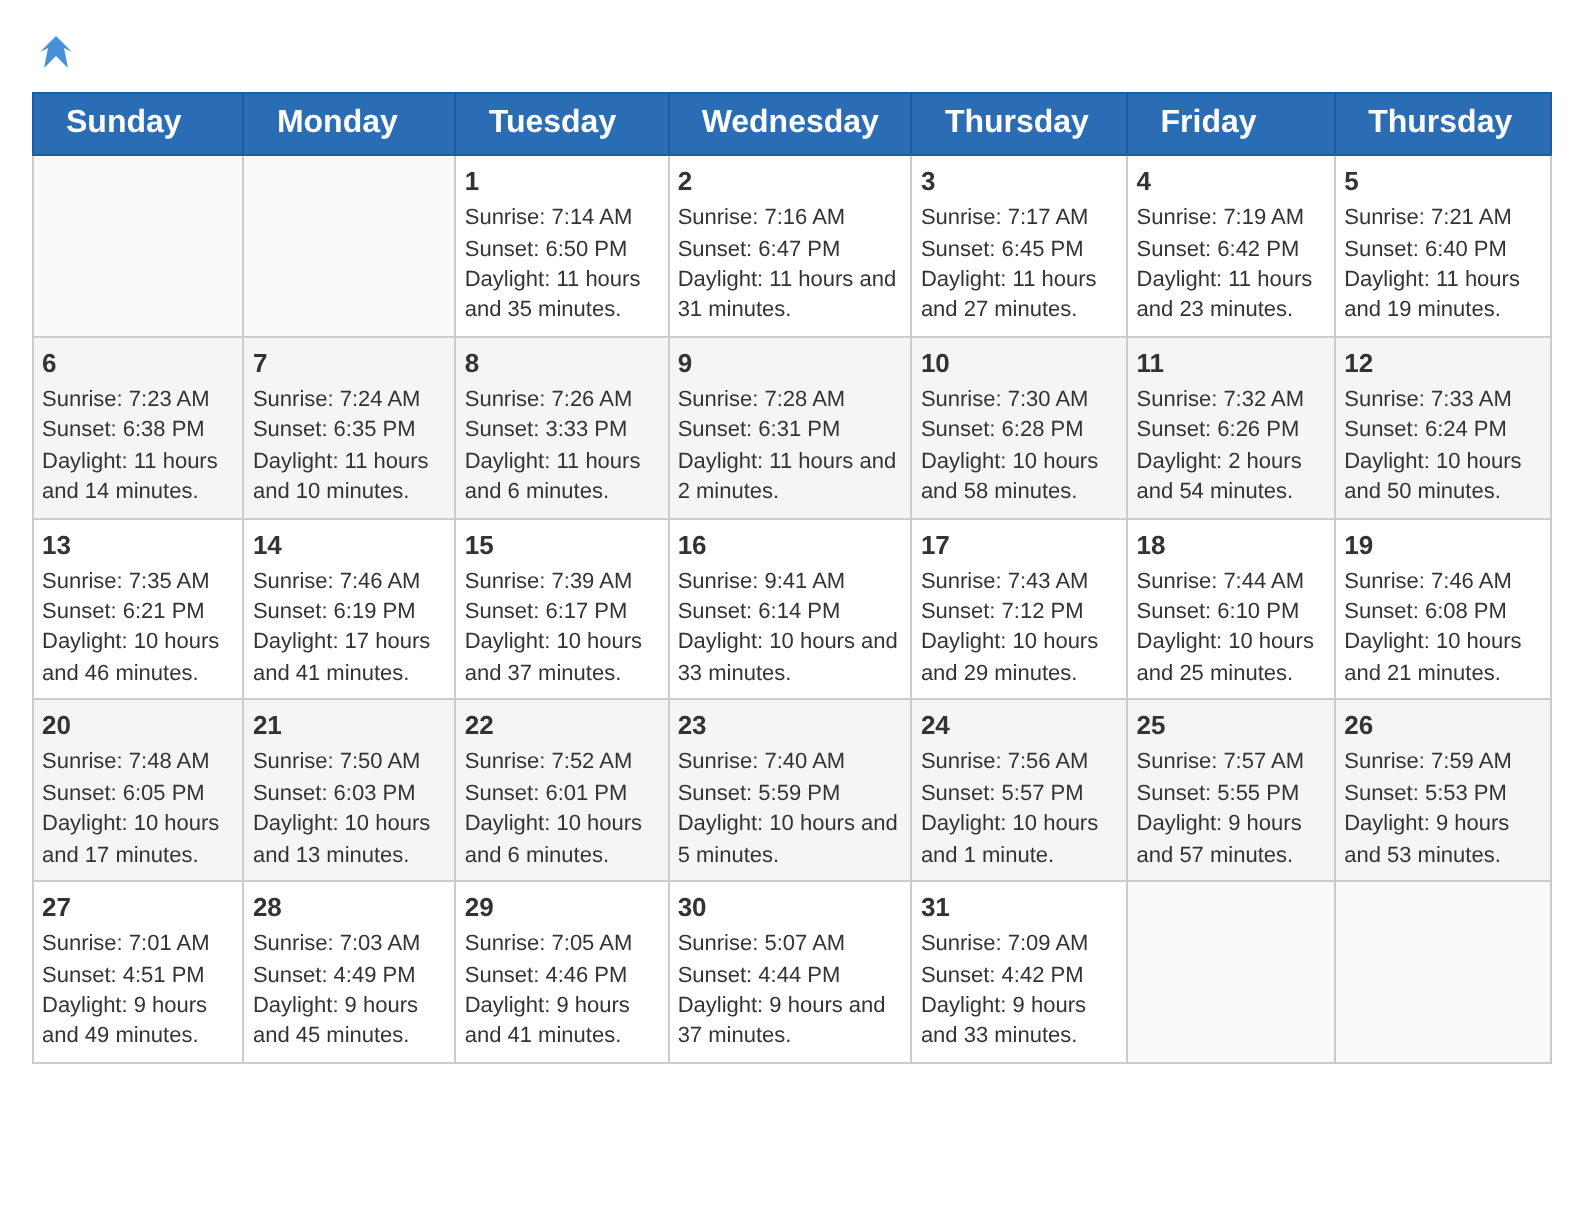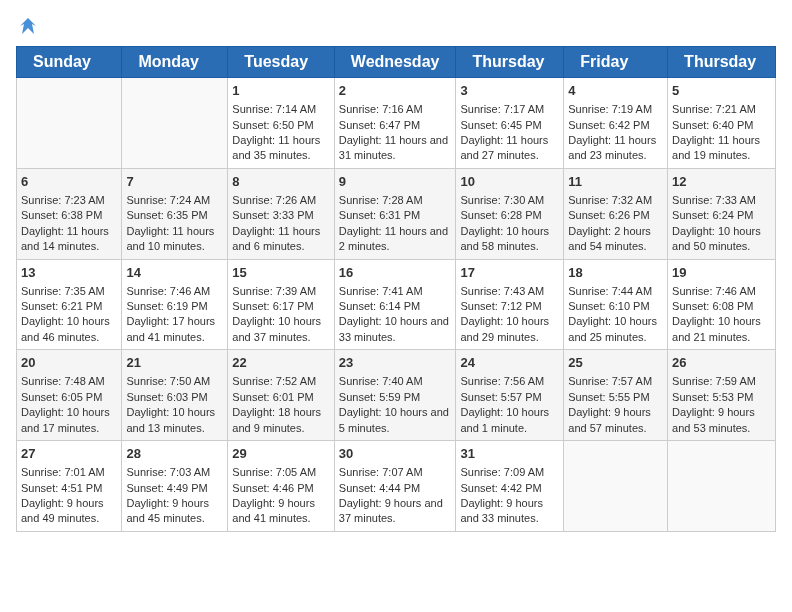--- a/index.html
+++ b/index.html
@@ -200,21 +200,21 @@
           <div>Daylight: 17 hours and 41 minutes.</div>
         </td>
         <td>
           <span class="day-num">15</span>
           <div>Sunrise: 7:39 AM</div>
           <div>Sunset: 6:17 PM</div>
           <div>Daylight: 10 hours and 37 minutes.</div>
         </td>
         <td>
           <span class="day-num">16</span>
-          <div>Sunrise: 7:41 AM</div>
+          <div>Sunrise: 9:41 AM</div>
           <div>Sunset: 6:14 PM</div>
           <div>Daylight: 10 hours and 33 minutes.</div>
         </td>
         <td>
           <span class="day-num">17</span>
           <div>Sunrise: 7:43 AM</div>
           <div>Sunset: 7:12 PM</div>
           <div>Daylight: 10 hours and 29 minutes.</div>
         </td>
         <td>
@@ -240,21 +240,21 @@
         <td>
           <span class="day-num">21</span>
           <div>Sunrise: 7:50 AM</div>
           <div>Sunset: 6:03 PM</div>
           <div>Daylight: 10 hours and 13 minutes.</div>
         </td>
         <td>
           <span class="day-num">22</span>
           <div>Sunrise: 7:52 AM</div>
           <div>Sunset: 6:01 PM</div>
-          <div>Daylight: 18 hours and 9 minutes.</div>
+          <div>Daylight: 10 hours and 6 minutes.</div>
         </td>
         <td>
           <span class="day-num">23</span>
           <div>Sunrise: 7:40 AM</div>
           <div>Sunset: 5:59 PM</div>
           <div>Daylight: 10 hours and 5 minutes.</div>
         </td>
         <td>
           <span class="day-num">24</span>
           <div>Sunrise: 7:56 AM</div>
@@ -288,21 +288,21 @@
           <div>Daylight: 9 hours and 45 minutes.</div>
         </td>
         <td>
           <span class="day-num">29</span>
           <div>Sunrise: 7:05 AM</div>
           <div>Sunset: 4:46 PM</div>
           <div>Daylight: 9 hours and 41 minutes.</div>
         </td>
         <td>
           <span class="day-num">30</span>
-          <div>Sunrise: 7:07 AM</div>
+          <div>Sunrise: 5:07 AM</div>
           <div>Sunset: 4:44 PM</div>
           <div>Daylight: 9 hours and 37 minutes.</div>
         </td>
         <td>
           <span class="day-num">31</span>
           <div>Sunrise: 7:09 AM</div>
           <div>Sunset: 4:42 PM</div>
           <div>Daylight: 9 hours and 33 minutes.</div>
         </td>
         <td class="empty-cell"></td>

